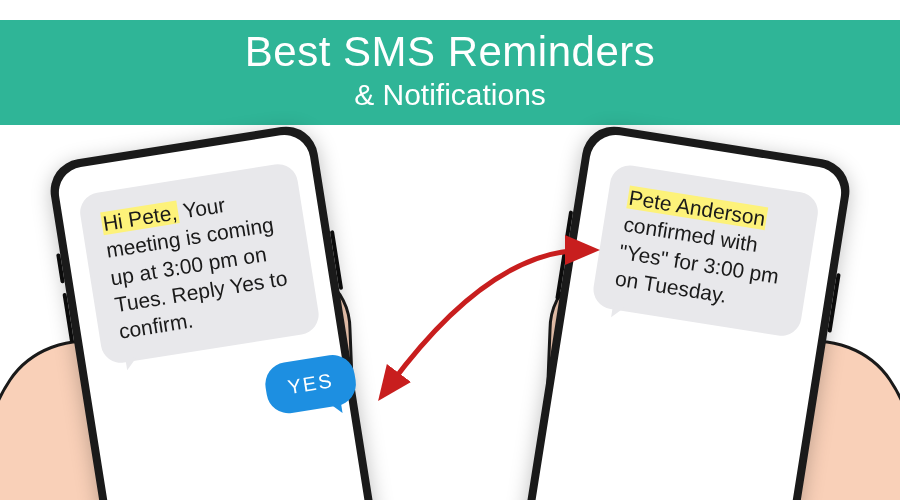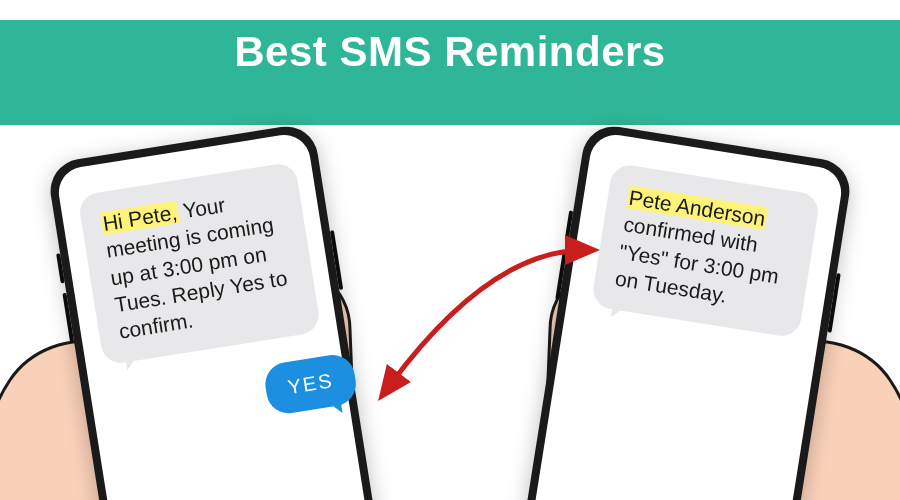--- a/index.html
+++ b/index.html
@@ -17,21 +17,21 @@
       left: 0;
       width: 900px;
       height: 105px;
       background: #2fb597;
       text-align: center;
       color: #ffffff;
       padding-top: 8px;
     }
     .banner-title {
       font-size: 42px;
-      font-weight: 700;
+      font-weight: 400;
       letter-spacing: 0.5px;
     }
     .banner-subtitle {
       font-size: 30px;
       font-weight: 400;
       margin-top: 2px;
     }
     .hand-left {
       position: absolute;
       bottom: -80px;
@@ -144,20 +144,21 @@
       width: 240px;
       height: 180px;
       z-index: 10;
     }
   </style>
 </head>
 <body>
 
 <div class="banner">
   <div class="banner-title">Best SMS Reminders</div>
+  <div class="banner-subtitle">&amp; Notifications</div>
 </div>
 
 <svg class="hand-left" viewBox="0 0 500 400">
   <path d="M 80 400 C 40 340 30 260 70 200 C 90 170 130 155 160 165 C 165 130 185 110 210 115 C 220 85 245 75 270 90 C 290 70 320 75 335 100 C 370 80 410 105 410 150 L 420 400 Z" fill="#f9d0b8" stroke="#1a1a1a" stroke-width="3"></path>
 </svg>
 
 <svg class="hand-right" viewBox="0 0 500 400">
   <path d="M 420 400 C 460 340 470 260 430 200 C 410 170 370 155 340 165 C 335 130 315 110 290 115 C 280 85 255 75 230 90 C 210 70 180 75 165 100 C 130 80 90 105 90 150 L 80 400 Z" fill="#f9d0b8" stroke="#1a1a1a" stroke-width="3"></path>
 </svg>
 

